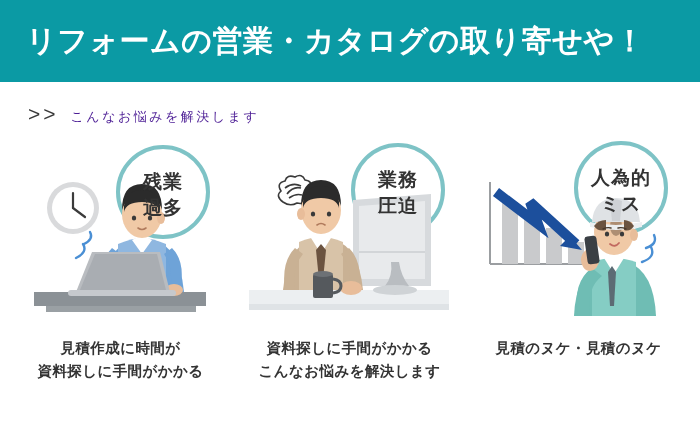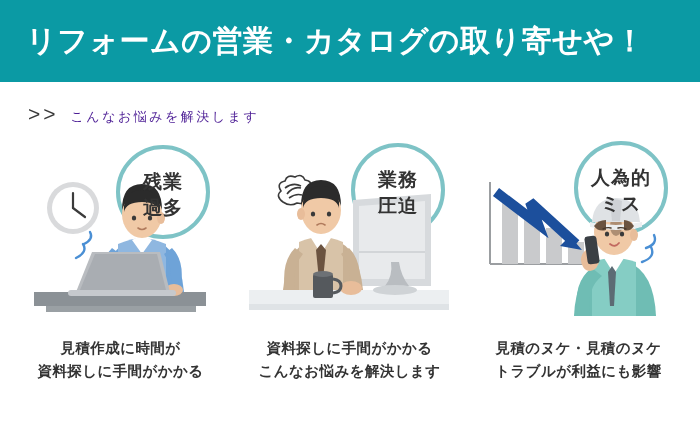--- a/index.html
+++ b/index.html
@@ -296,17 +296,16 @@
           <path d="M182 108 q12 -4 8 -13"></path>
           <path d="M178 122 q14 -5 9 -15"></path>
         </g>
 
         <text class="badge-text-top" x="157" y="44" text-anchor="middle">人為的</text>
         <text class="badge-text-bottom" x="157" y="70" text-anchor="middle">ミス</text>
       </svg>
     </div>
     <div class="caption">
       <span class="cap-line">見積のヌケ・見積のヌケ</span>
-      <span class="cap-line">トラブルが利益にも影響</span>
     </div>
   </div>
 
 </div>
 
 </body></html>

